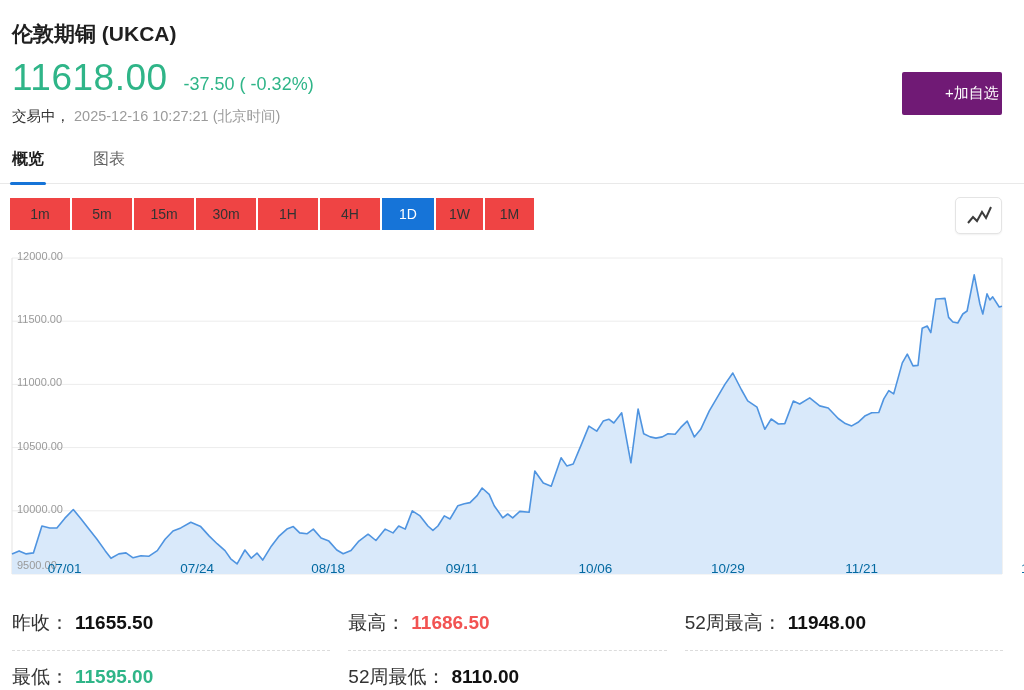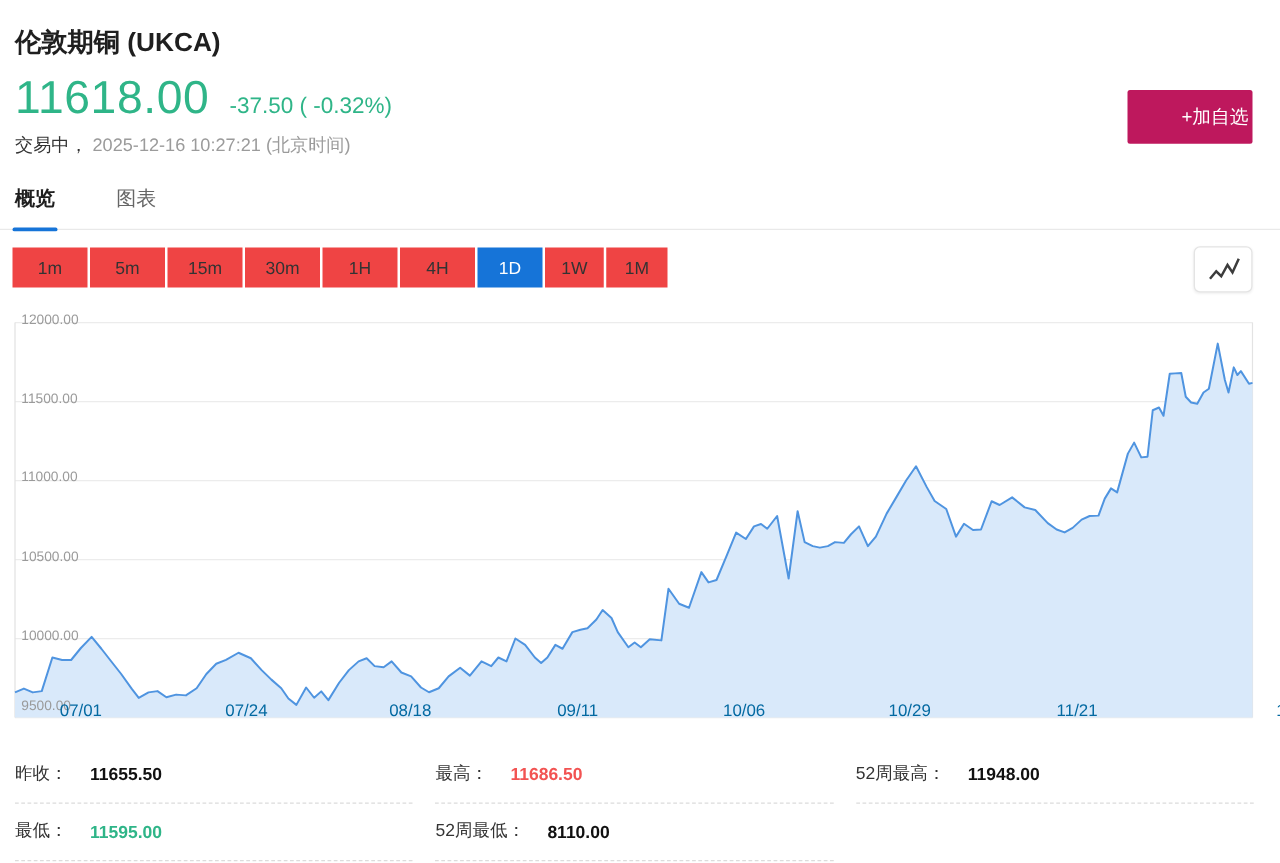--- a/index.html
+++ b/index.html
@@ -41,37 +41,37 @@
     box-shadow:0 1px 2px rgba(0,0,0,0.06); display:flex; align-items:center; justify-content:center; }
 
   .chart { position:relative; margin:15px 0 0 10px; width:993px; height:330px; }
   .chart svg { position:absolute; left:0; top:0; }
   .ylab { position:absolute; left:7px; font-size:11px; color:#9a9a9a; white-space:nowrap; }
   .xlab { position:absolute; top:312px; font-size:13.5px; color:#0369a1; white-space:nowrap; }
 
   .stats { display:grid; grid-template-columns:1fr 1fr 1fr; column-gap:18px;
     margin:18px 21px 0 12px; }
   .stat-cell { display:flex; align-items:center; padding:13px 0 14px 0;
-    border-bottom:1px dashed #dcdcdc; font-size:14px;gap:12px; }
+    border-bottom:1px dashed #dcdcdc; font-size:19px; }
   .stat-label { color:#333; }
   .stat-value { font-weight:700; margin-left:6px; color:#111; }
 </style>
 <style>.tab.active::after{background:#1674d8;}</style></head>
 <body>
 
 <div class="page">
 
   <div class="title">伦敦期铜 (UKCA)</div>
 
   <div class="price-row">
     <span class="price" style="color: rgb(47, 181, 136);">11618.00</span>
     <span class="change" style="color: rgb(47, 181, 136);">-37.50 ( -0.32%)</span>
   </div>
 
-  <button class="watch-btn" style="background: #be185d; padding-left: 40px;">+加自选</button>
+  <button class="watch-btn" style="background: #701a75; padding-left: 40px;">+加自选</button>
 
   <div class="status-row">
     <span class="status-label">交易中，</span>
     <span class="status-time">2025-12-16 10:27:21 (北京时间)</span>
   </div>
 
   <div class="tabs">
       <div class="tab active">概览</div>
       <div class="tab">图表</div>
     </div>

